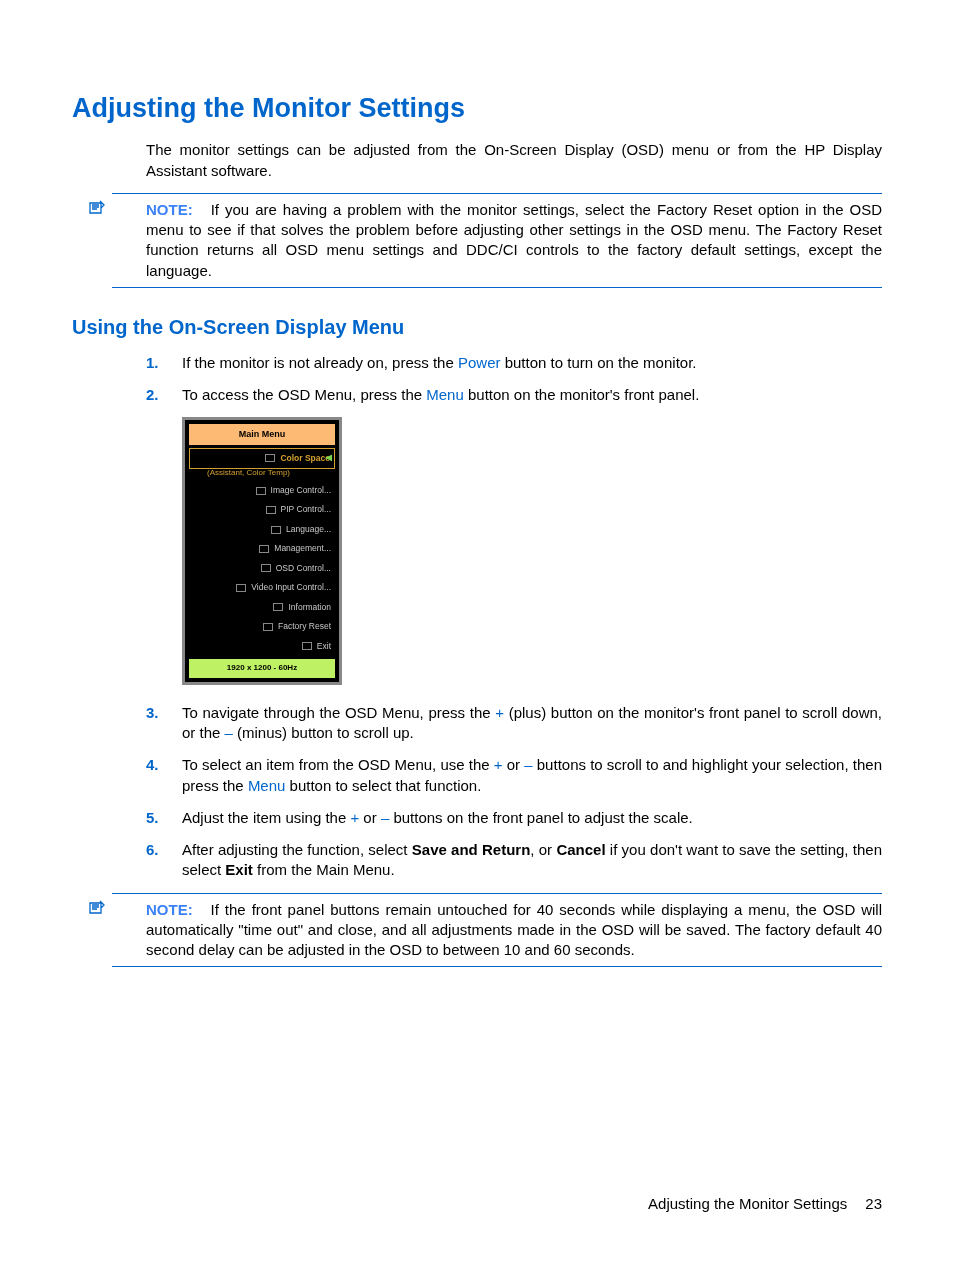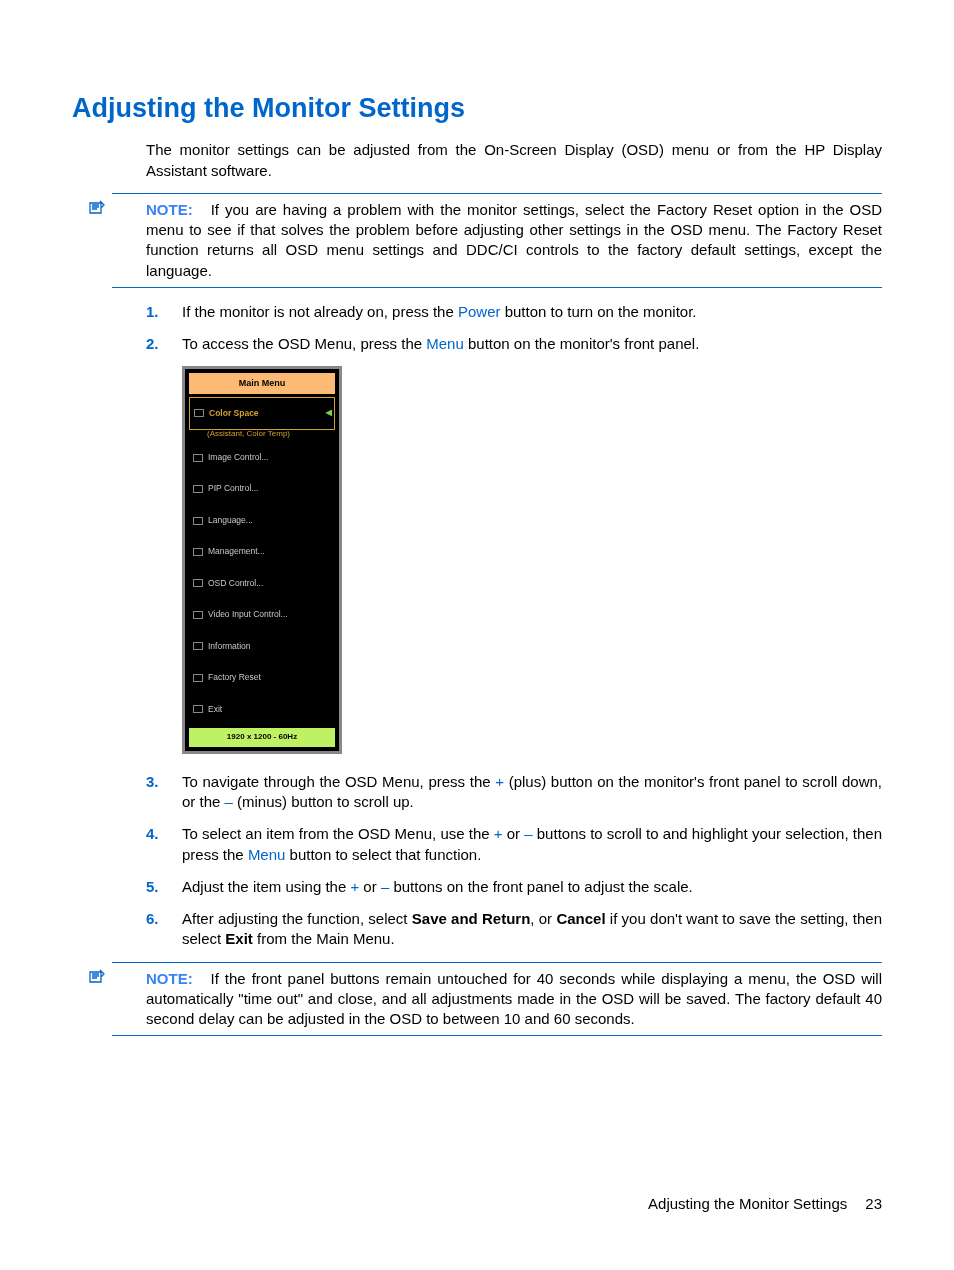--- a/index.html
+++ b/index.html
@@ -93,24 +93,25 @@
     font-weight: bold;
     font-size: 9px;
     padding: 4px 0;
     margin-bottom: 3px;
   }
   .osd-list { list-style:none; padding:0; margin:0; }
   .osd-list li {
     display:flex;
     align-items:center;
     gap:5px;
-    padding: 10px 4px;
+    padding: 4px 4px;
     font-size: 8.5px;
     color: #c8c8c8;
     position: relative;
+    justify-content: flex-end;
   }
   .osd-list li.sel {
     border: 1px solid #d2a030;
     color: #d2a030;
     font-weight: bold;
   }
   .osd-list li.sel::after {
     content: "◀";
     position:absolute;
     right:2px;
@@ -162,20 +163,21 @@
     <span class="note-icon">
       <svg viewBox="0 0 18 16">
           <path d="M2 3 L13 3 L13 13 L2 13 Z M4 5 L11 5 M4 7 L11 7 M4 9 L9 9 M12 1 L16 5 L13 8" fill="none" stroke="#0066cc" stroke-width="1.3"></path>
         </svg>
     </span>
     <div class="note-body">
       <span class="note-label">NOTE:</span>&nbsp;&nbsp;&nbsp;<span>If you are having a problem with the monitor settings, select the Factory Reset option in the OSD menu to see if that solves the problem before adjusting other settings in the OSD menu. The Factory Reset function returns all OSD menu settings and DDC/CI controls to the factory default settings, except the language.</span>
     </div>
   </div>
 
+  <h2 class="sub-heading">Using the On-Screen Display Menu</h2>
 
 
   <ol class="steps">
     <li>
       <span class="num">1.</span>
       <span>If the monitor is not already on, press the </span><span class="kw">Power</span><span> button to turn on the monitor.</span>
     </li>
     <li>
       <span class="num">2.</span>
       <span>To access the OSD Menu, press the </span><span class="kw">Menu</span><span> button on the monitor's front panel.</span>

